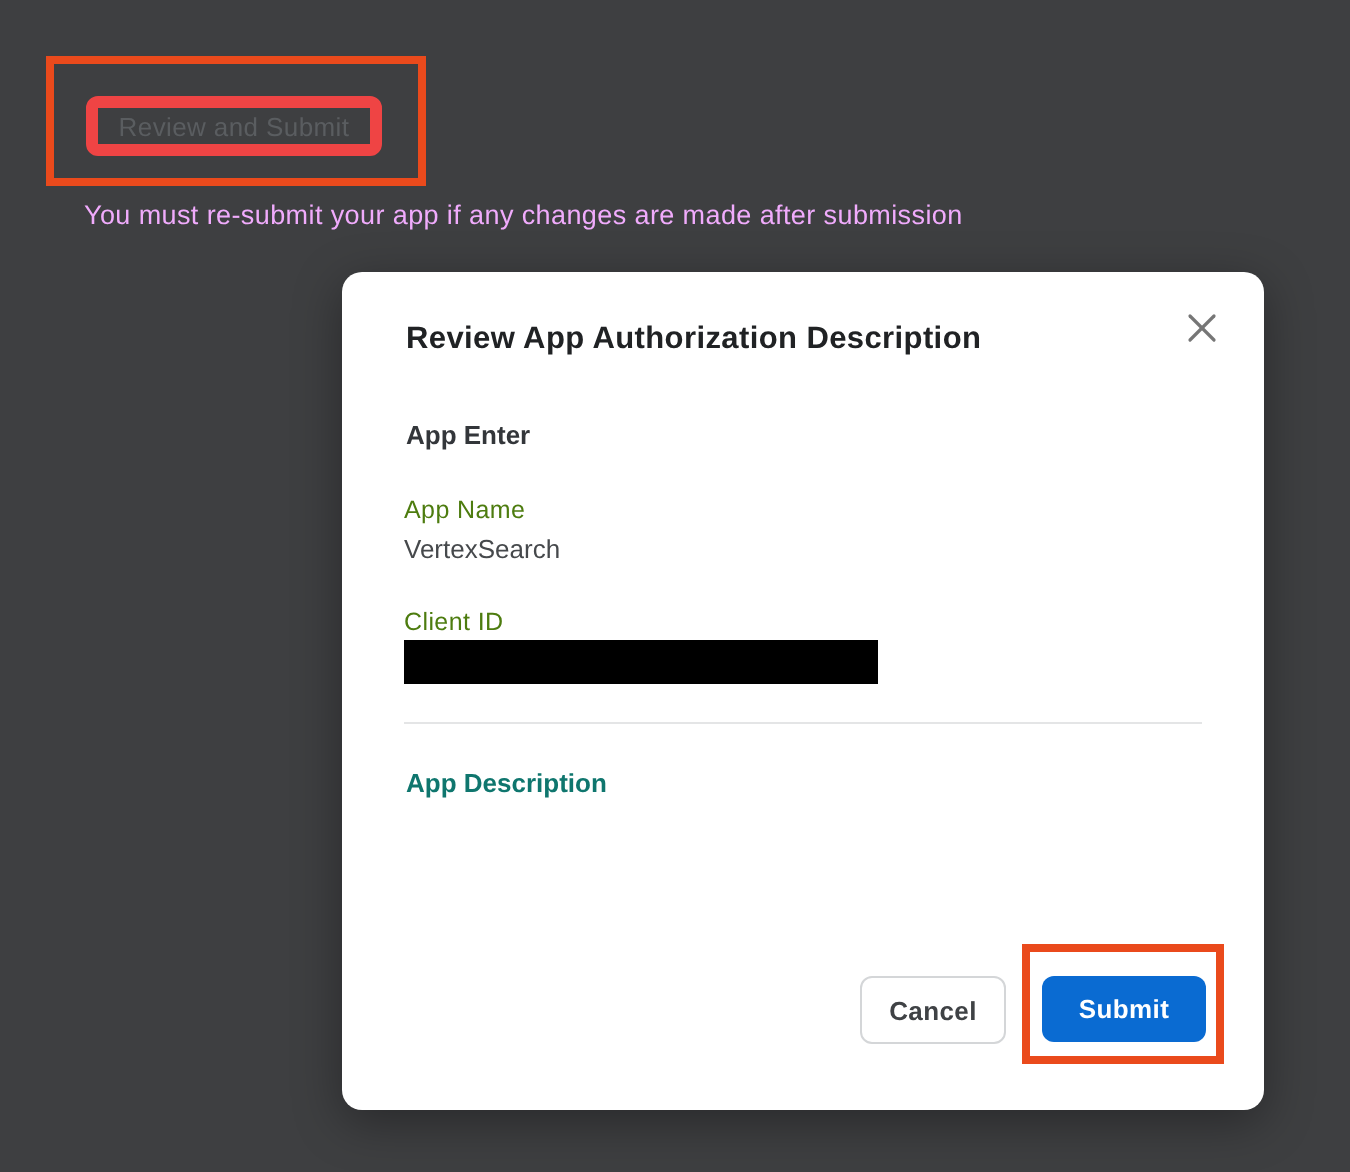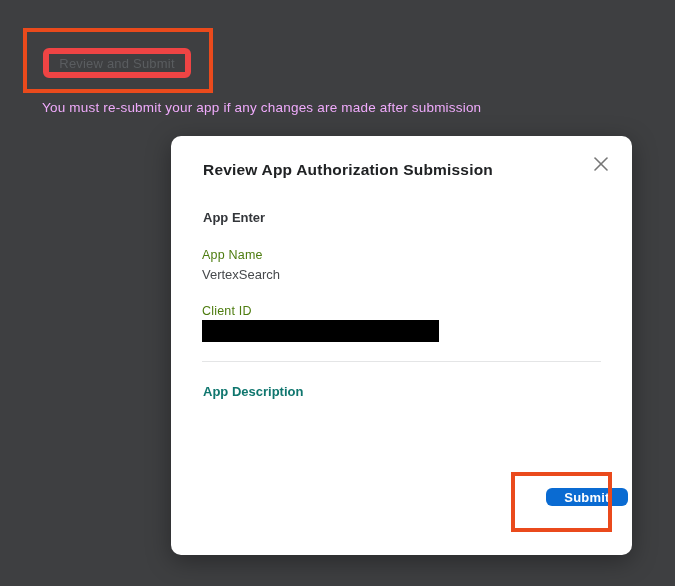--- a/index.html
+++ b/index.html
@@ -90,35 +90,35 @@
 
   .btn{
     position:absolute;border-radius:6px;cursor:pointer;
     font-family:inherit;font-size:13px;font-weight:600;letter-spacing:.2px;
   }
   .btn-cancel{
     left:259px;top:352px;width:73px;height:34px;
     background:#fff;border:1px solid #d4d6d8;color:#3f4245;
   }
   .btn-submit{
-    left:350px;top:352px;width:82px;height:18px;
-    background:var(--primary-button);border:none;color:#fff;margin-left:25px;
+    left:350px;top:352px;width:82px;height:33px;
+    background:var(--primary-button);border:none;color:#fff;
   }
 </style>
 </head>
 <body>
 
 <div class="screen">
 
   <button class="review-btn">Review and Submit</button>
   <div class="helper-text">You must re-submit your app if any changes are made after submission</div>
 
   <div class="modal">
 
-    <div class="modal-title">Review App Authorization Submission</div>
+    <div class="modal-title">Review App Authorization Description</div>
 
     <button class="close-btn">
       <span>
         <svg width="18" height="18" viewBox="0 0 18 18">
           <line x1="3" y1="3" x2="15" y2="15" stroke="#767676" stroke-width="1.6" stroke-linecap="round"></line>
           <line x1="15" y1="3" x2="3" y2="15" stroke="#767676" stroke-width="1.6" stroke-linecap="round"></line>
         </svg>
       </span>
     </button>
 
@@ -127,19 +127,20 @@
     <div class="field-label lbl-app-name">App Name</div>
     <div class="field-value val-app-name">VertexSearch</div>
 
     <div class="field-label lbl-client-id">Client ID</div>
     <div class="redaction-bar"></div>
 
     <div class="divider"></div>
 
     <div class="lbl-description">App Description</div>
 
+    <button class="btn btn-cancel">Cancel</button>
     <button class="btn btn-submit">Submit</button>
   </div>
 
   <div class="hl hl-review"></div>
   <div class="hl hl-submit"></div>
 
 </div>
 
 </body></html>

